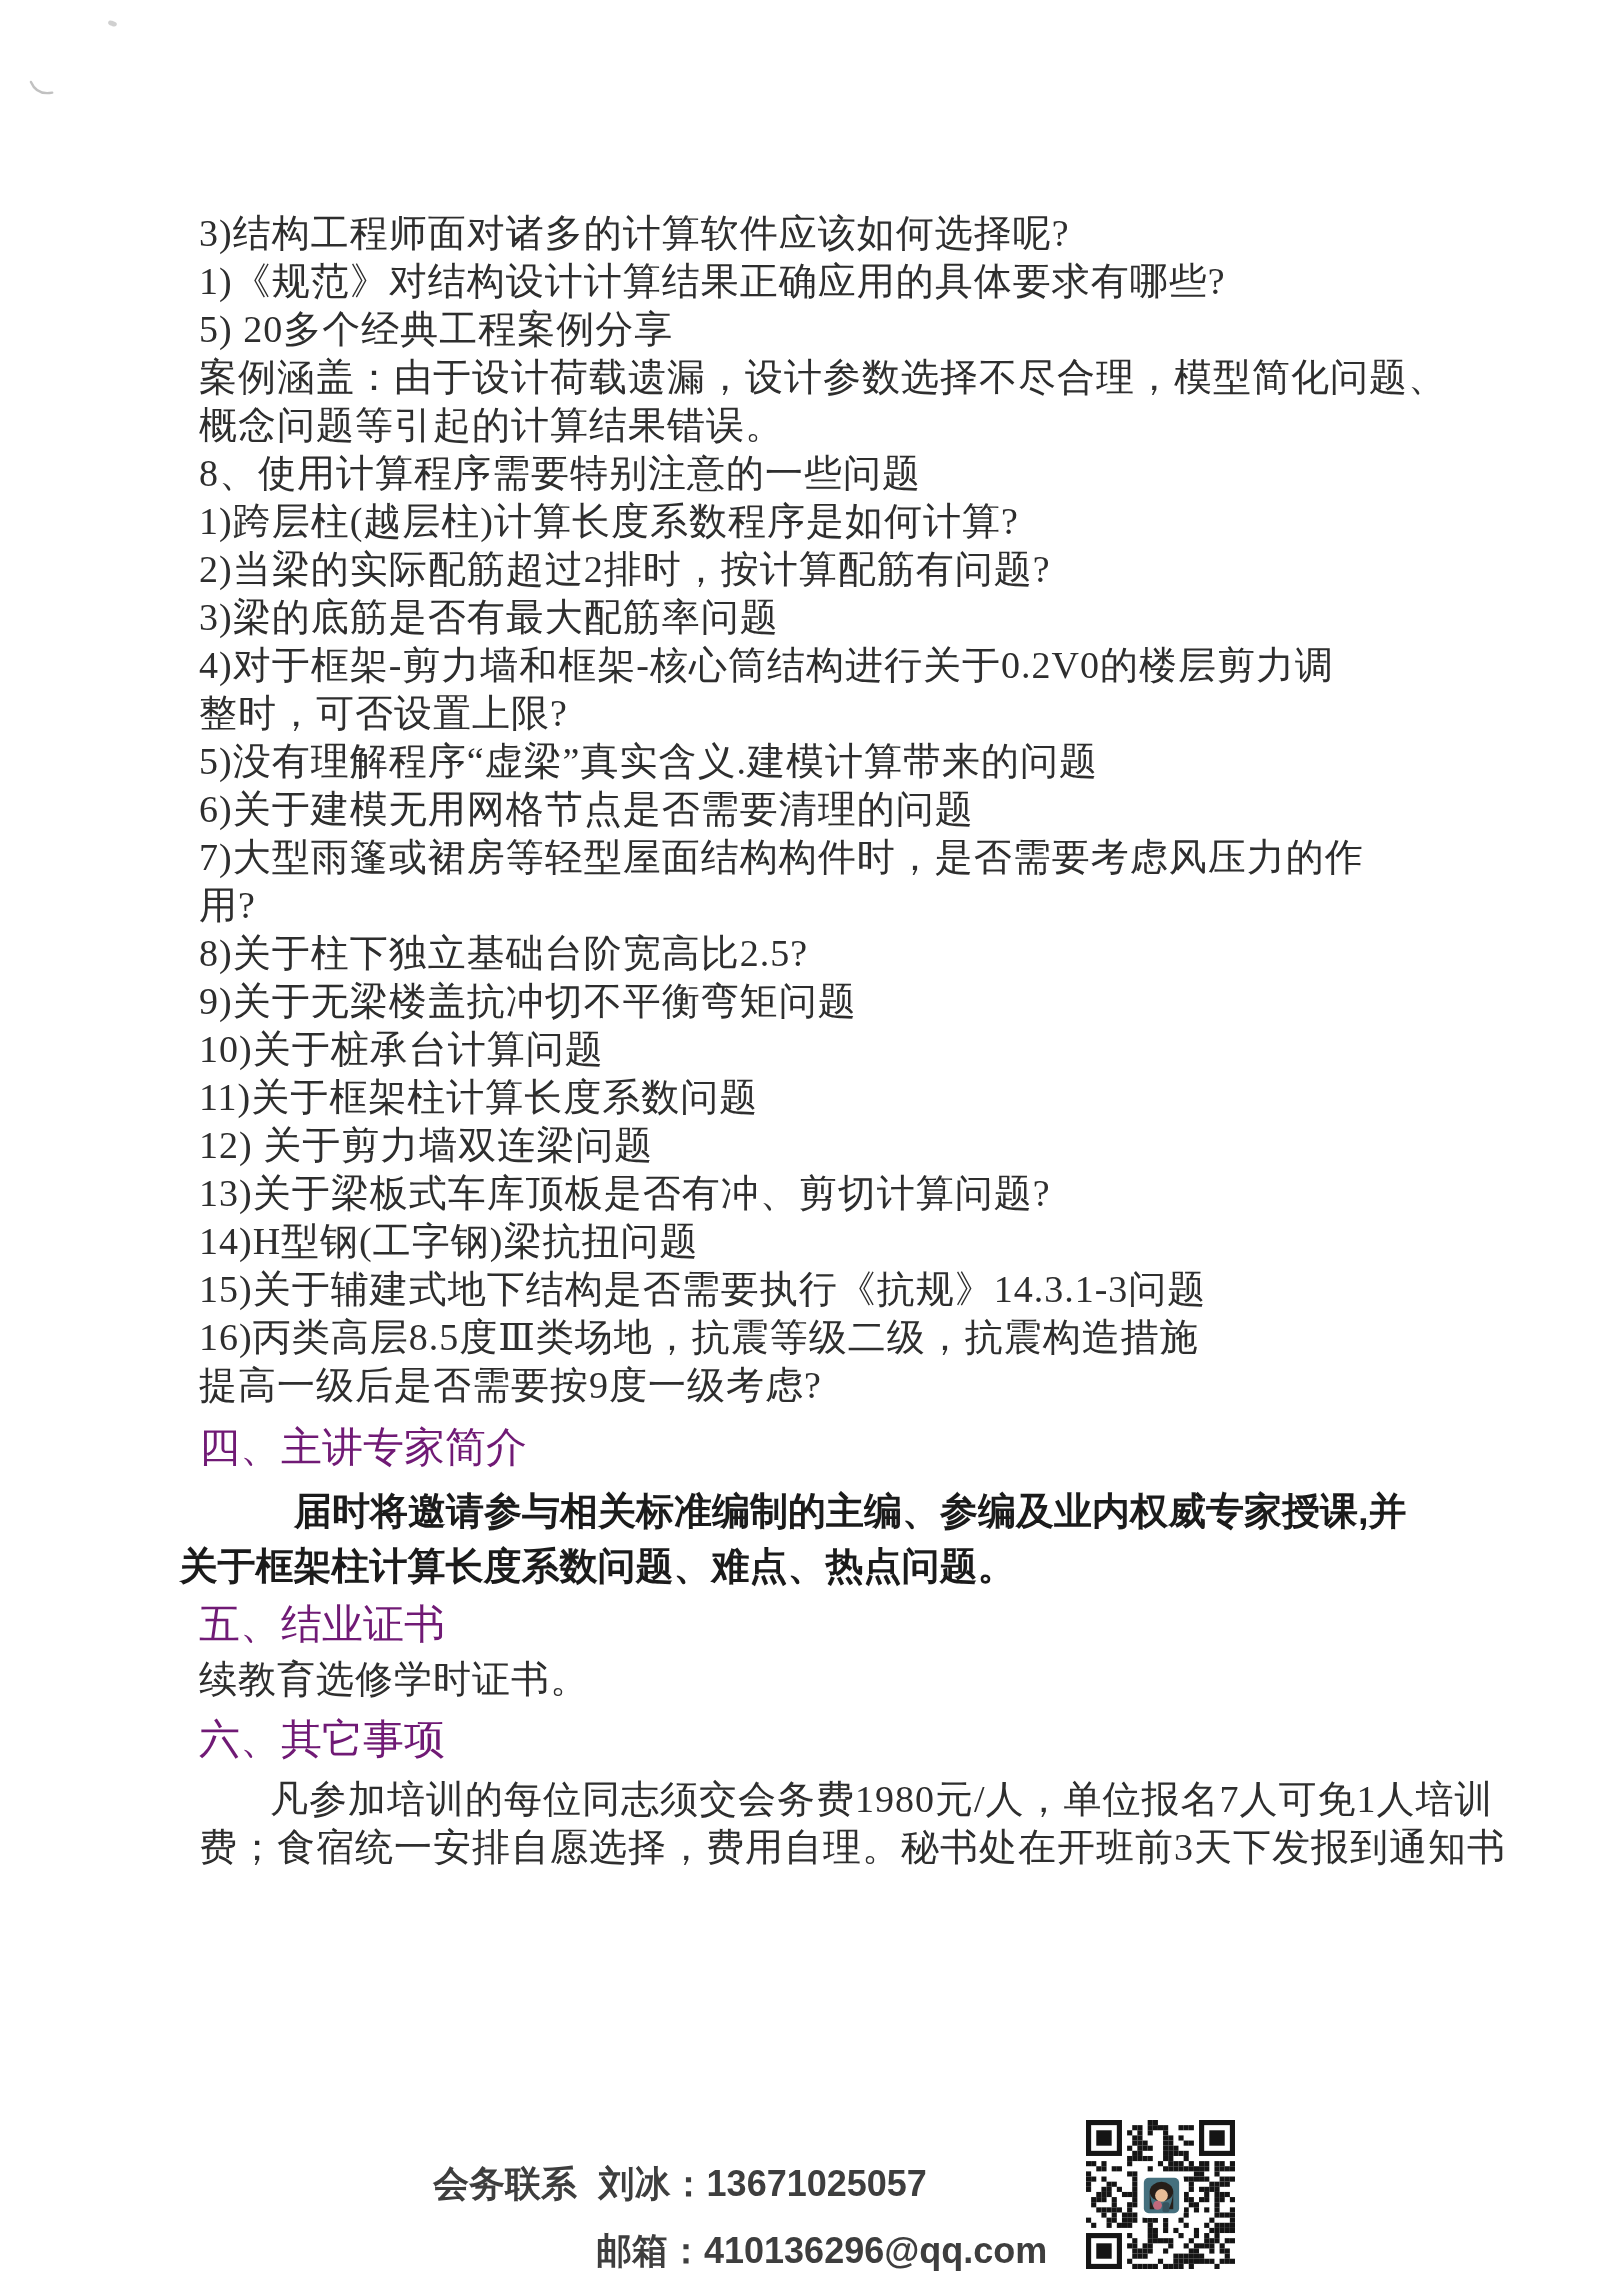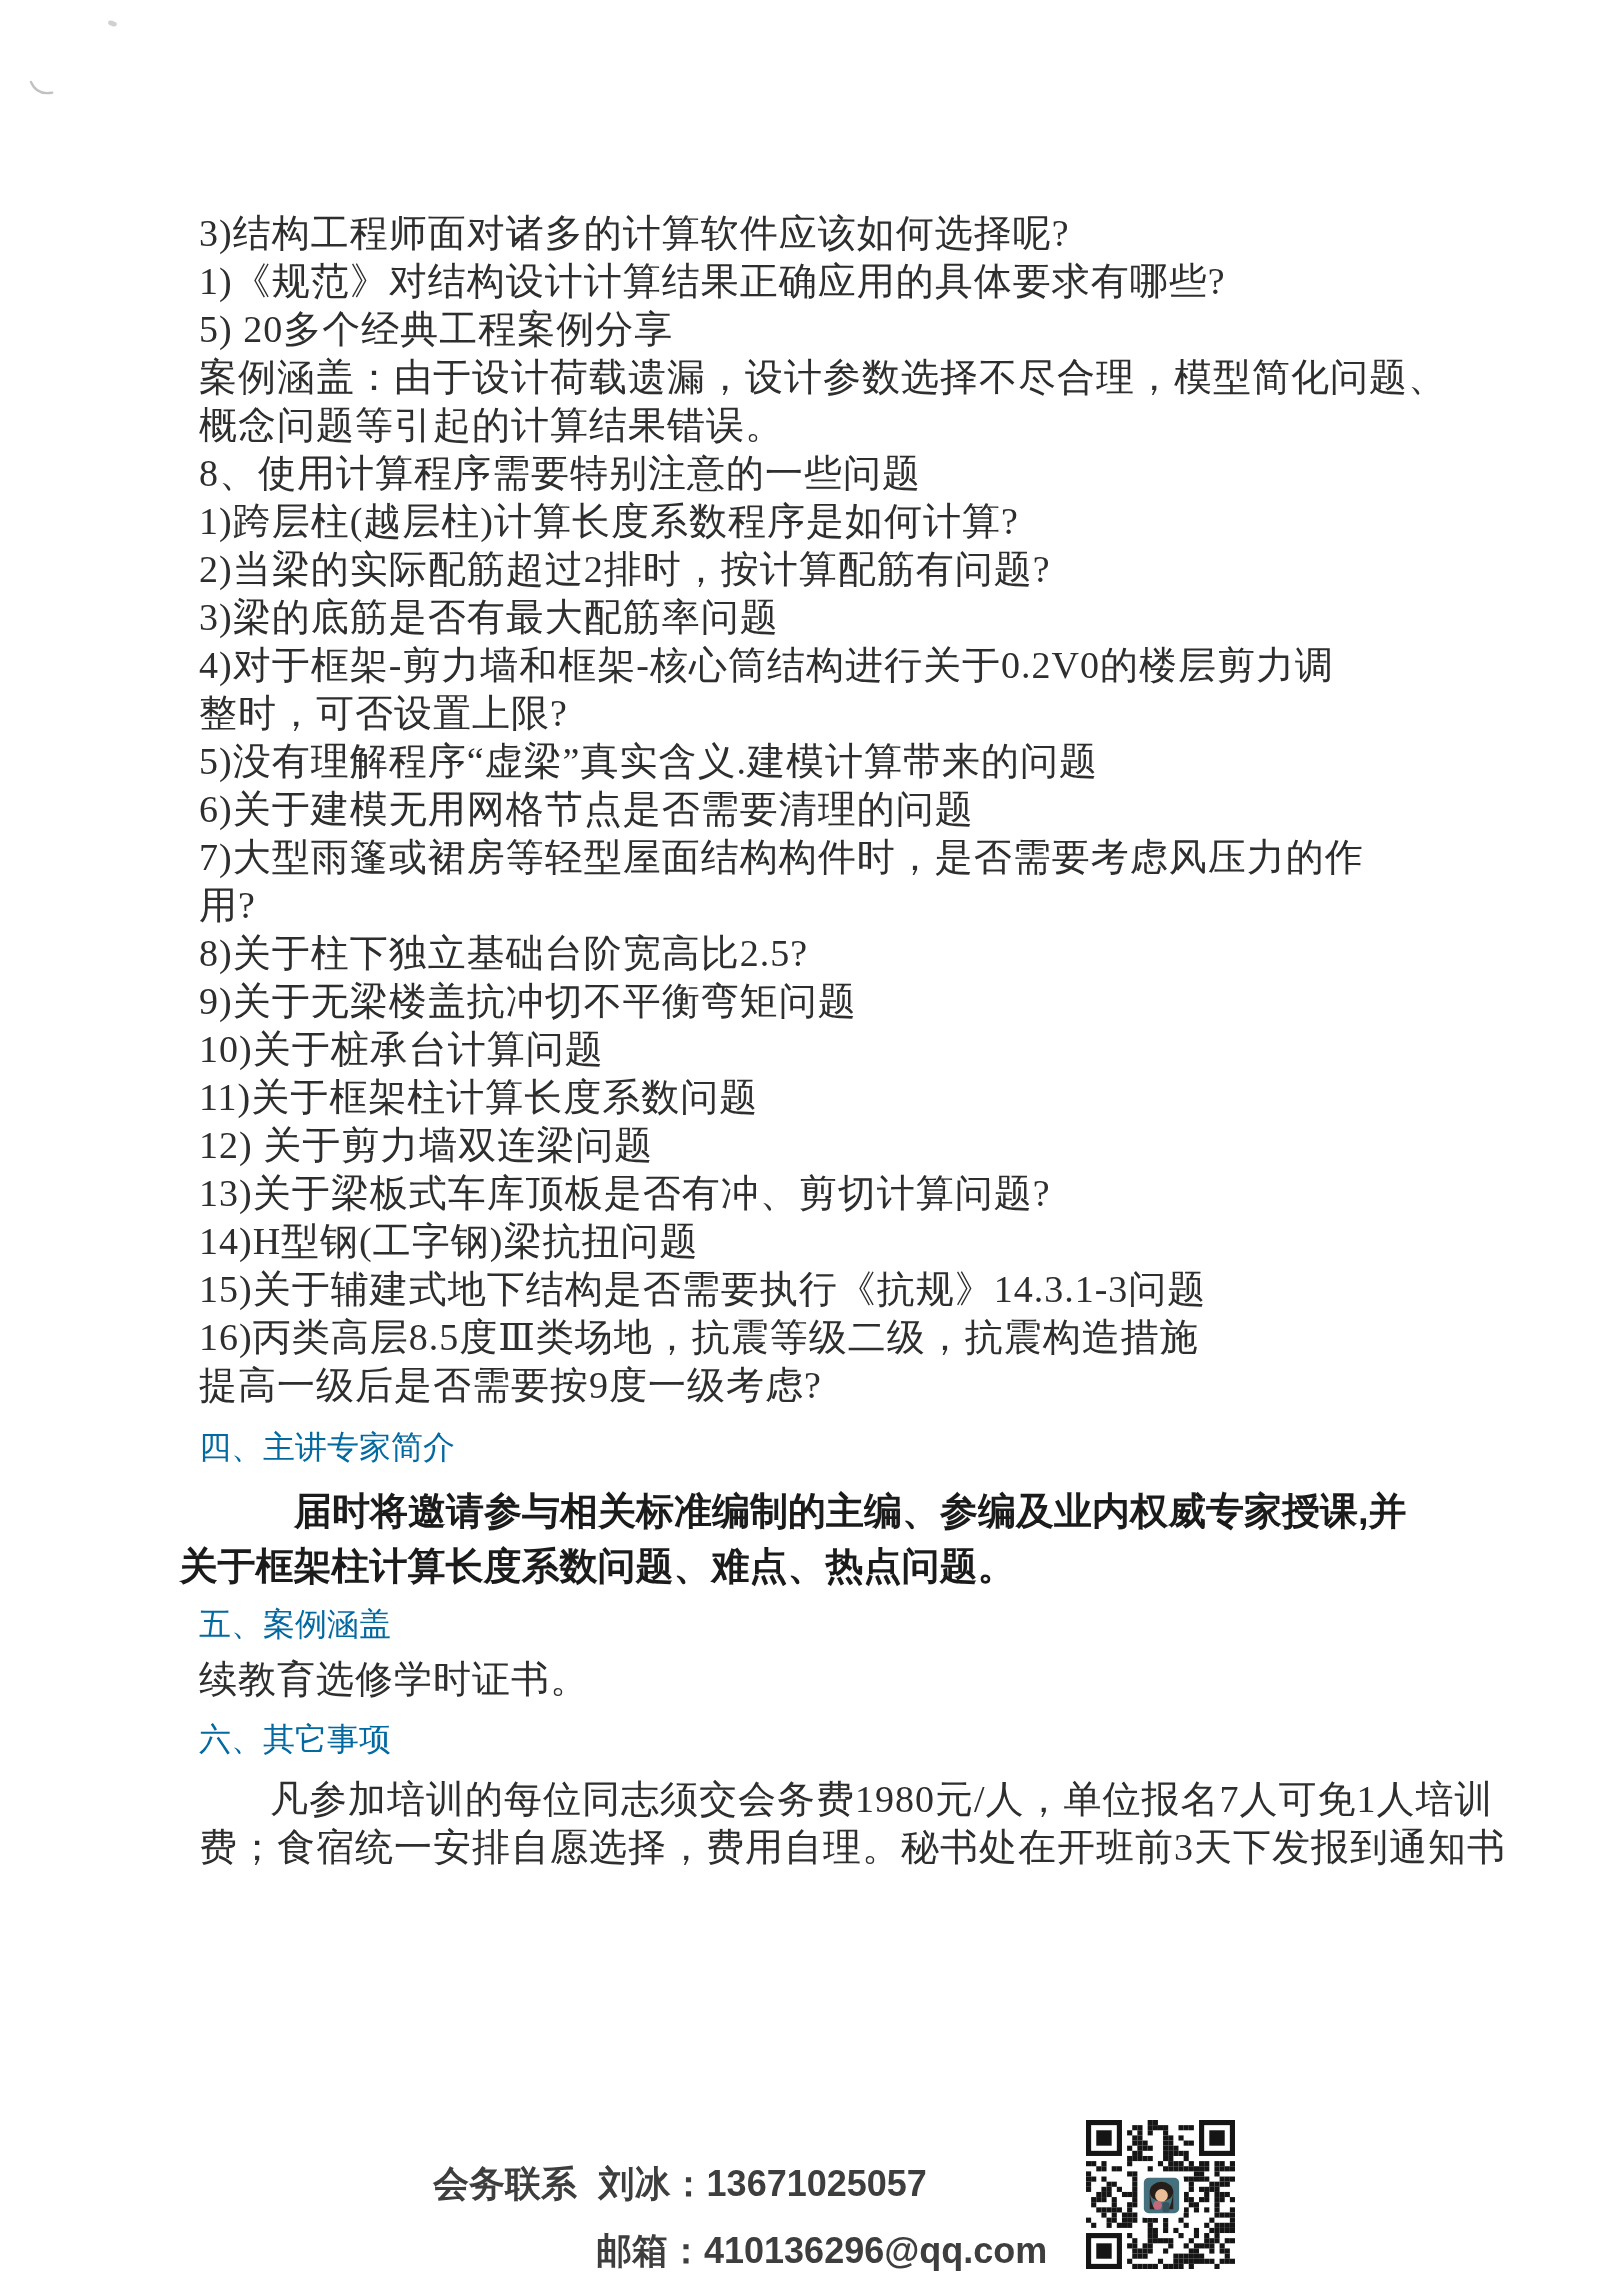--- a/index.html
+++ b/index.html
@@ -14,21 +14,21 @@
     background:#aaaaaa;opacity:.55;border-radius:50%;transform:rotate(18deg);
   }
   .artifact-curve{position:absolute;left:29px;top:76px;opacity:.55;}
   
   .textblock{
     position:absolute;left:199px;top:209px;width:1304px;
     color:#2e2e2e;font-size:38px;letter-spacing:1px;
   }
   .l{height:48px;line-height:48px;white-space:nowrap;}
   .h{
-    height:61px;line-height:61px;font-size:32px;color:#0369a1;
+    height:61px;line-height:61px;font-size:41px;color:#701a75;
     letter-spacing:0px;white-space:nowrap;
   }
   .h4{margin-top:7.8px;}
   .h5{margin-top:0px;}
   .h6{margin-top:5.9px;}
   .b{
     font-family:"Liberation Sans","DejaVu Sans",sans-serif;font-weight:700;
     color:#1b1b1b;height:55px;line-height:55px;letter-spacing:0px;white-space:nowrap;
   }
   .b1{margin-top:5.9px;padding-left:95px;}
@@ -83,21 +83,21 @@
     <div class="l">11)关于框架柱计算长度系数问题</div>
     <div class="l">12) 关于剪力墙双连梁问题</div>
     <div class="l">13)关于梁板式车库顶板是否有冲、剪切计算问题?</div>
     <div class="l">14)H型钢(工字钢)梁抗扭问题</div>
     <div class="l">15)关于辅建式地下结构是否需要执行《抗规》14.3.1-3问题</div>
     <div class="l">16)丙类高层8.5度Ⅲ类场地，抗震等级二级，抗震构造措施</div>
     <div class="l">提高一级后是否需要按9度一级考虑?</div>
     <div class="h h4">四、主讲专家简介</div>
     <div class="b b1">届时将邀请参与相关标准编制的主编、参编及业内权威专家授课,并</div>
     <div class="b b2">关于框架柱计算长度系数问题、难点、热点问题。</div>
-    <div class="h h5">五、案例涵盖</div>
+    <div class="h h5">五、结业证书</div>
     <div class="l">续教育选修学时证书。</div>
     <div class="h h6">六、其它事项</div>
     <div class="l ind72 mt6">凡参加培训的每位同志须交会务费1980元/人，单位报名7人可免1人培训</div>
     <div class="l">费；食宿统一安排自愿选择，费用自理。秘书处在开班前3天下发报到通知书</div>
   </main>
 
   <div class="footer-contact">
     <span>会务联系</span><span class="val">刘冰：13671025057</span>
   </div>
 

